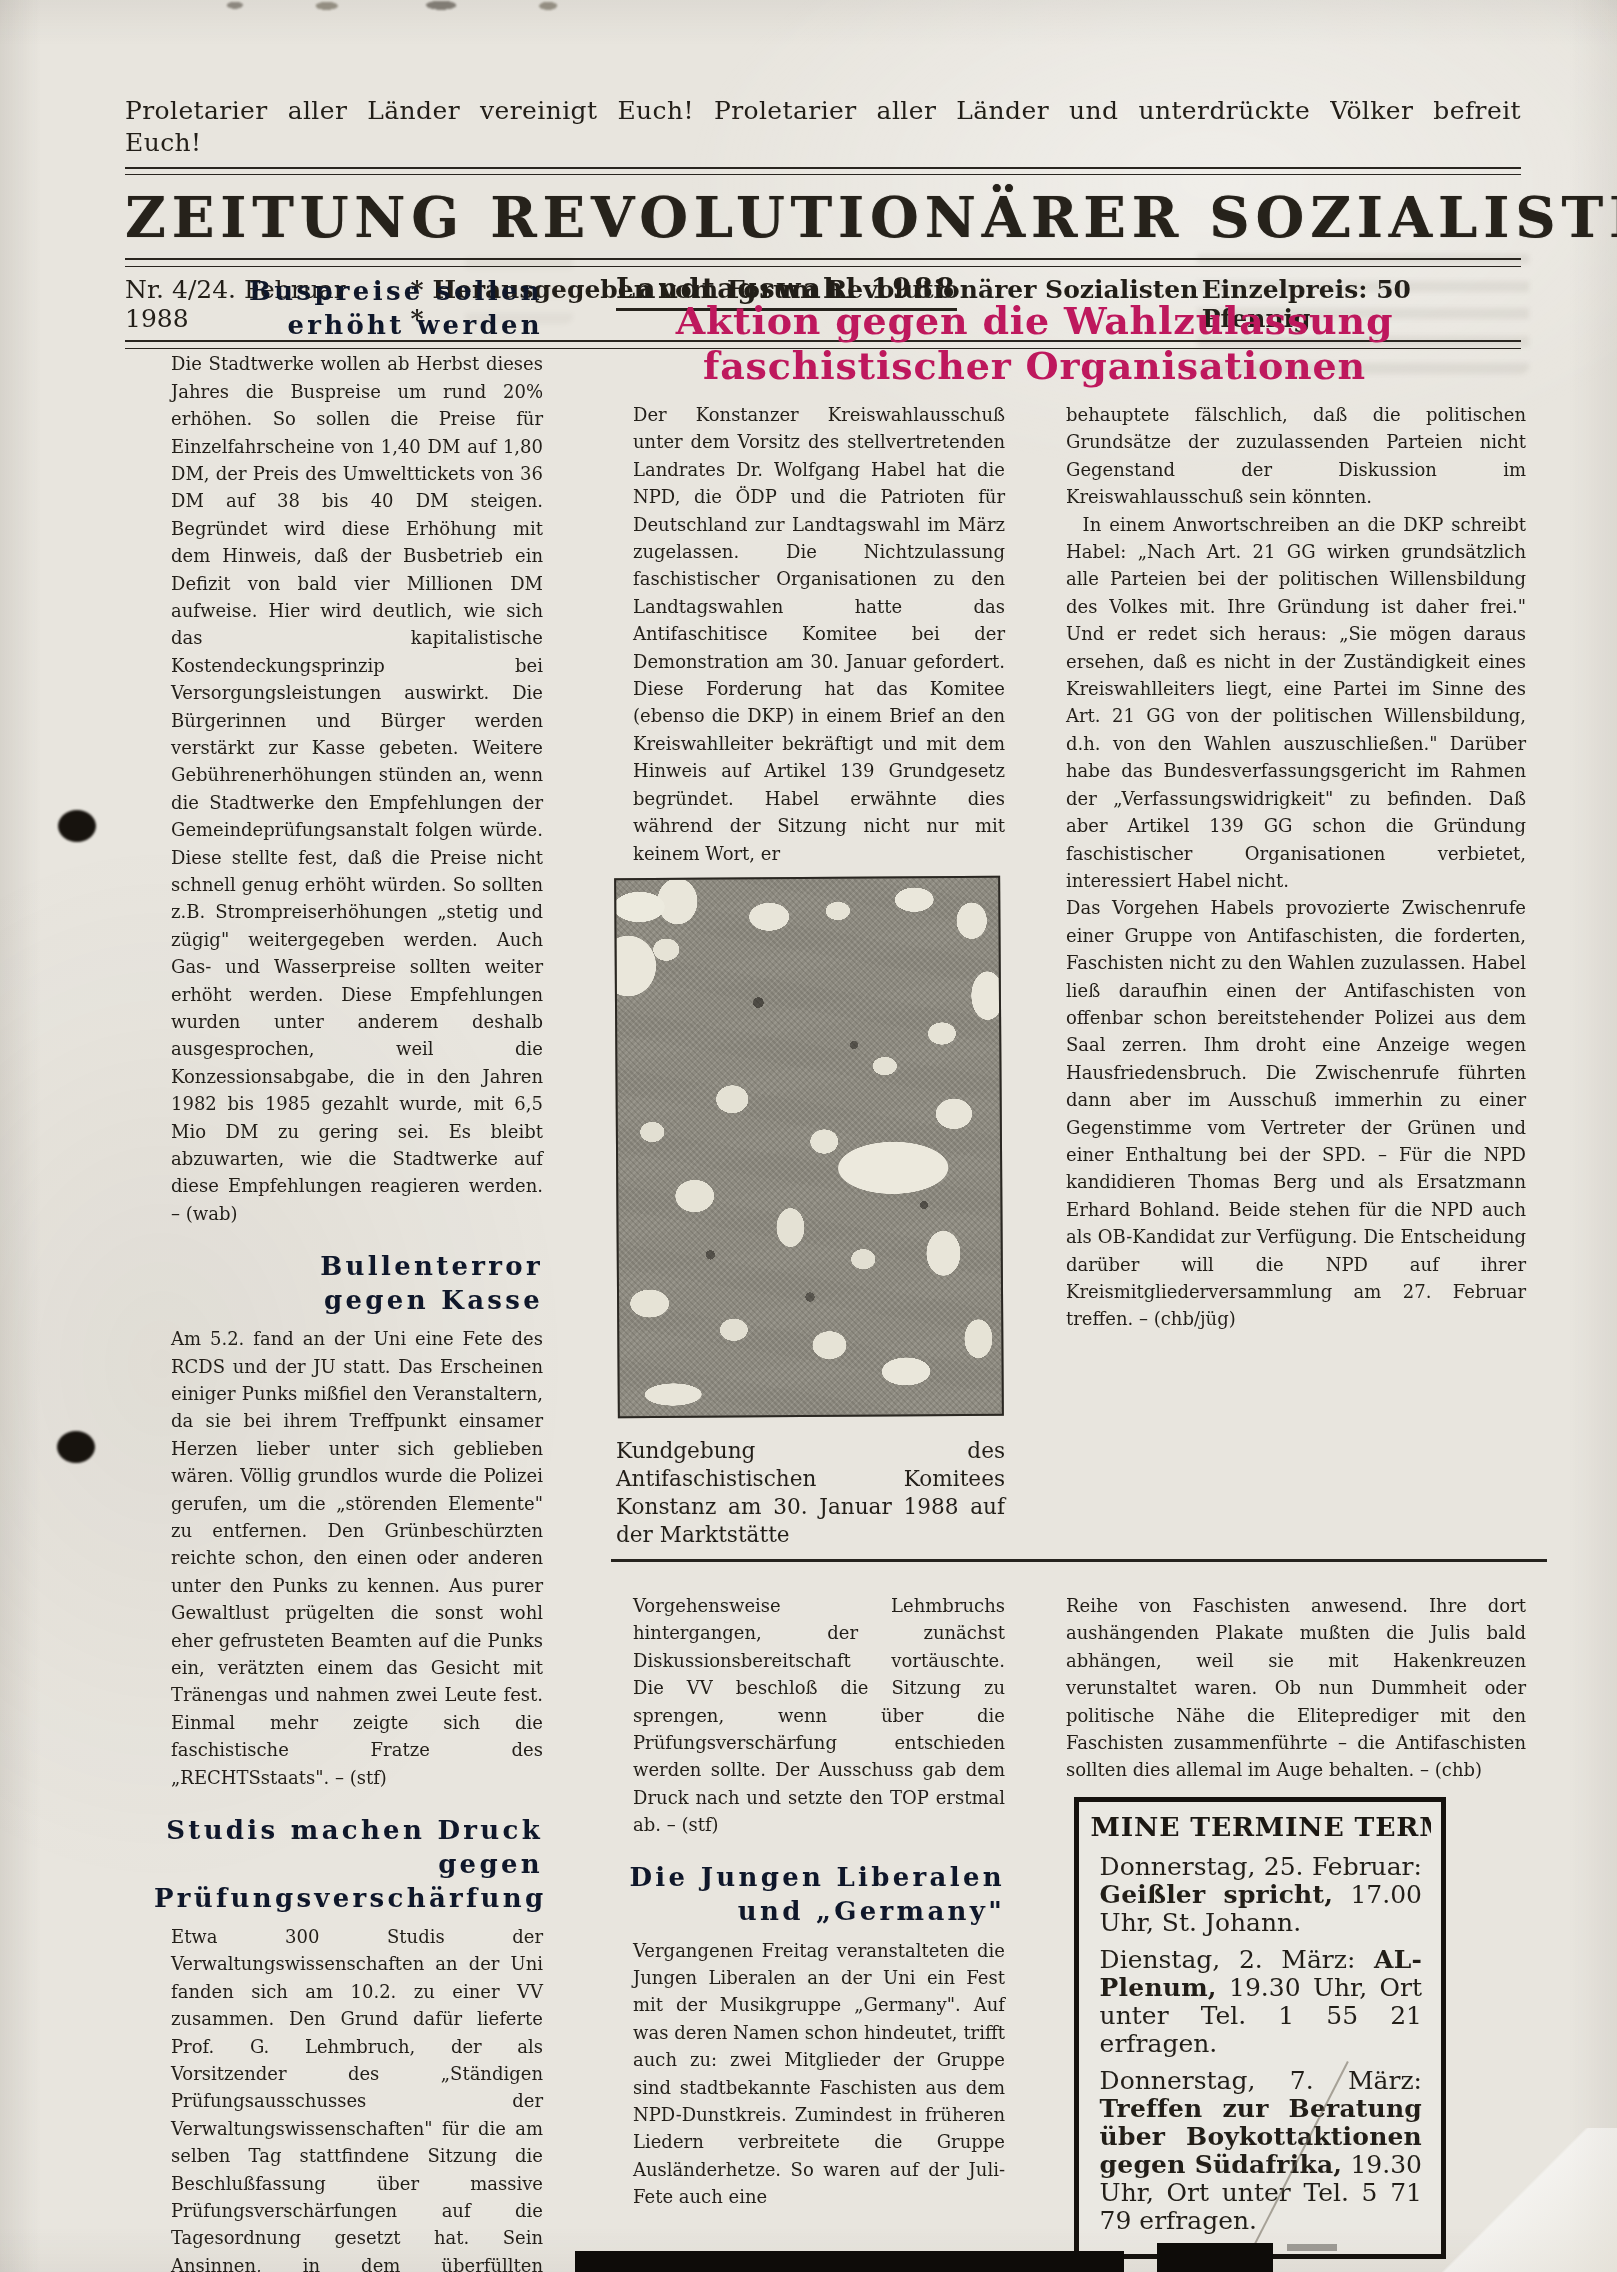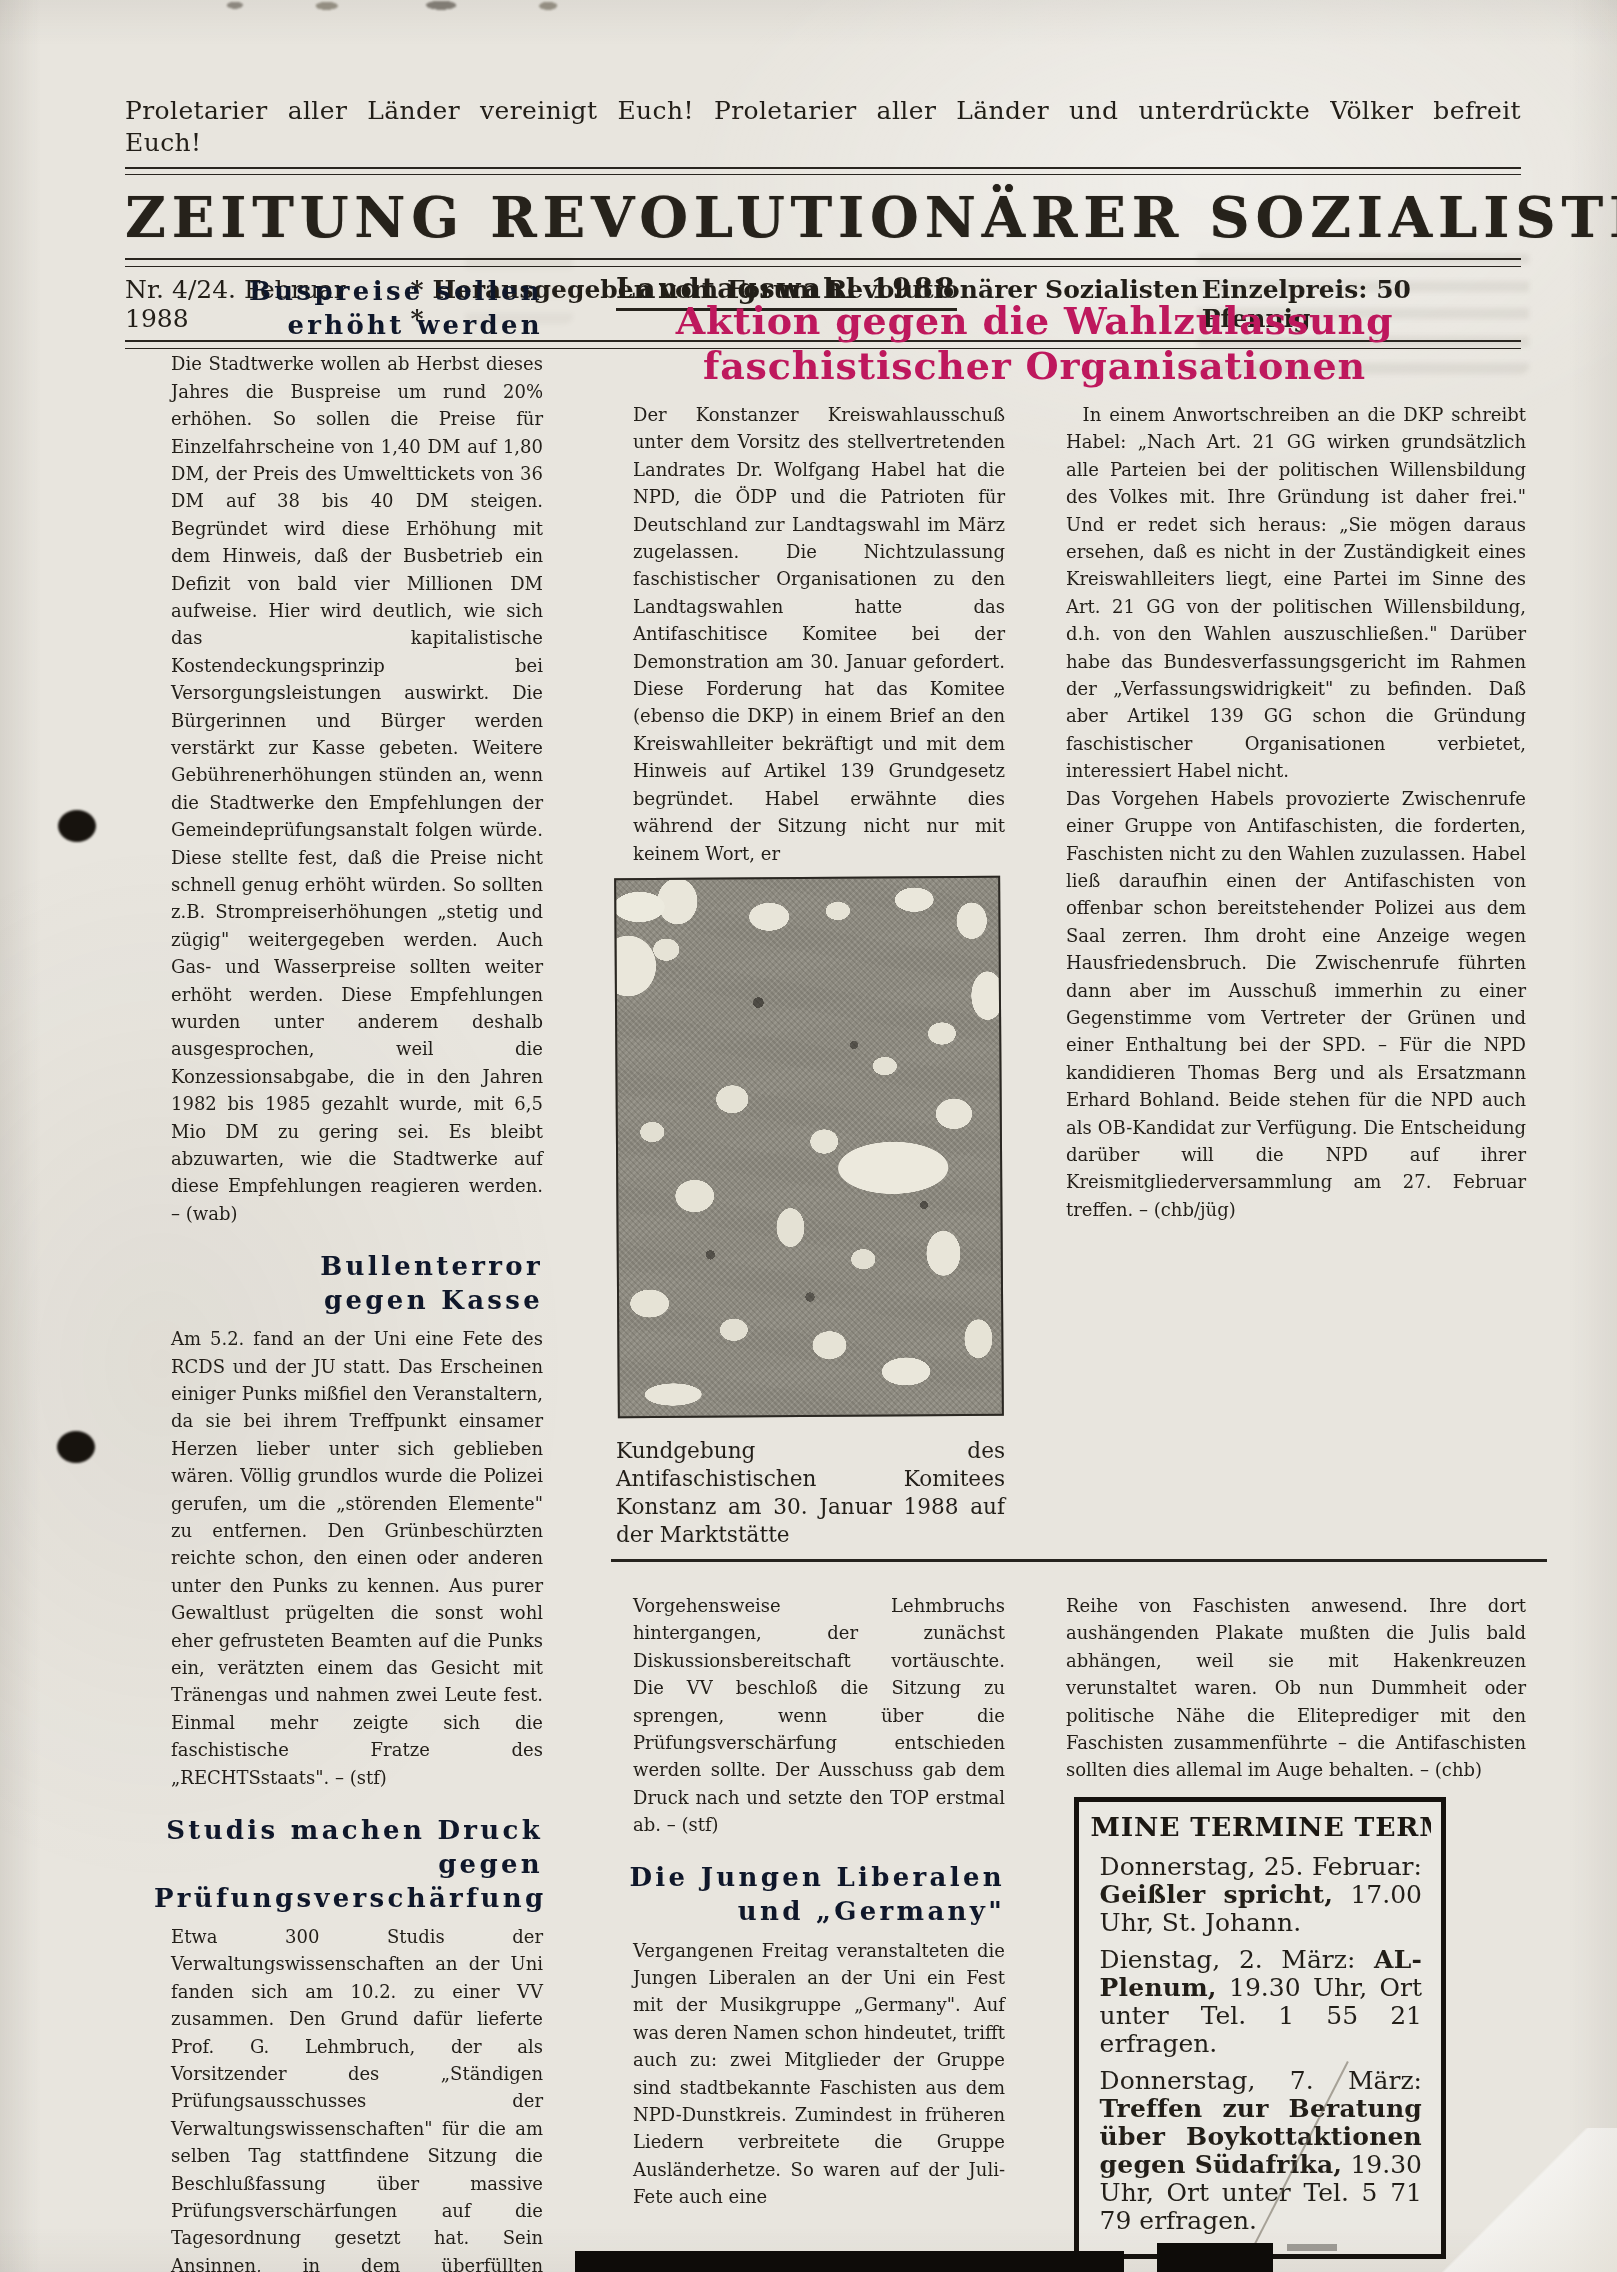--- a/index.html
+++ b/index.html
@@ -161,20 +161,21 @@
 <div class="col col2">
   <div class="body-text">
     <p>Der Konstanzer Kreiswahlausschuß unter dem Vorsitz des stellvertretenden Landrates Dr. Wolfgang Habel hat die NPD, die ÖDP und die Patrioten für Deutschland zur Landtagswahl im März zugelassen. Die Nichtzulassung faschistischer Organisationen zu den Landtagswahlen hatte das Antifaschitisce Komitee bei der Demonstration am 30. Januar gefordert. Diese Forderung hat das Komitee (ebenso die DKP) in einem Brief an den Kreiswahlleiter bekräftigt und mit dem Hinweis auf Artikel 139 Grundgesetz begründet. Habel erwähnte dies während der Sitzung nicht nur mit keinem Wort, er</p>
   </div>
   <div class="photo"></div>
   <div class="caption">Kundgebung des Antifaschistischen Komitees Konstanz am 30. Januar 1988 auf der Marktstätte</div>
 </div>
 
 <div class="col col3">
   <div class="body-text">
+    <p>behauptete fälschlich, daß die politischen Grundsätze der zuzulassenden Parteien nicht Gegenstand der Diskussion im Kreiswahlausschuß sein könnten.</p>
     <p class="p2">In einem Anwortschreiben an die DKP schreibt Habel: „Nach Art. 21 GG wirken grundsätzlich alle Parteien bei der politischen Willensbildung des Volkes mit. Ihre Gründung ist daher frei." Und er redet sich heraus: „Sie mögen daraus ersehen, daß es nicht in der Zuständigkeit eines Kreiswahlleiters liegt, eine Partei im Sinne des Art. 21 GG von der politischen Willensbildung, d.h. von den Wahlen auszuschließen." Darüber habe das Bundesverfassungsgericht im Rahmen der „Verfassungswidrigkeit" zu befinden. Daß aber Artikel 139 GG schon die Gründung faschistischer Organisationen verbietet, interessiert Habel nicht.</p>
     <p>Das Vorgehen Habels provozierte Zwischenrufe einer Gruppe von Antifaschisten, die forderten, Faschisten nicht zu den Wahlen zuzulassen. Habel ließ daraufhin einen der Antifaschisten von offenbar schon bereitstehender Polizei aus dem Saal zerren. Ihm droht eine Anzeige wegen Hausfriedensbruch. Die Zwischenrufe führten dann aber im Ausschuß immerhin zu einer Gegenstimme vom Vertreter der Grünen und einer Enthaltung bei der SPD. – Für die NPD kandidieren Thomas Berg und als Ersatzmann Erhard Bohland. Beide stehen für die NPD auch als OB-Kandidat zur Verfügung. Die Entscheidung darüber will die NPD auf ihrer Kreismitgliederversammlung am 27. Februar treffen.  –  (chb/jüg)</p>
   </div>
 </div>
 
 <div class="section-divider"></div>
 
 <div class="col bm">
   <div class="body-text">
     <p>Vorgehensweise Lehmbruchs hintergangen, der zunächst Diskussionsbereitschaft vortäuschte. Die VV beschloß die Sitzung zu sprengen, wenn über die Prüfungsverschärfung entschieden werden sollte. Der Ausschuss gab dem Druck nach und setzte den TOP erstmal ab.  –  (stf)</p>

